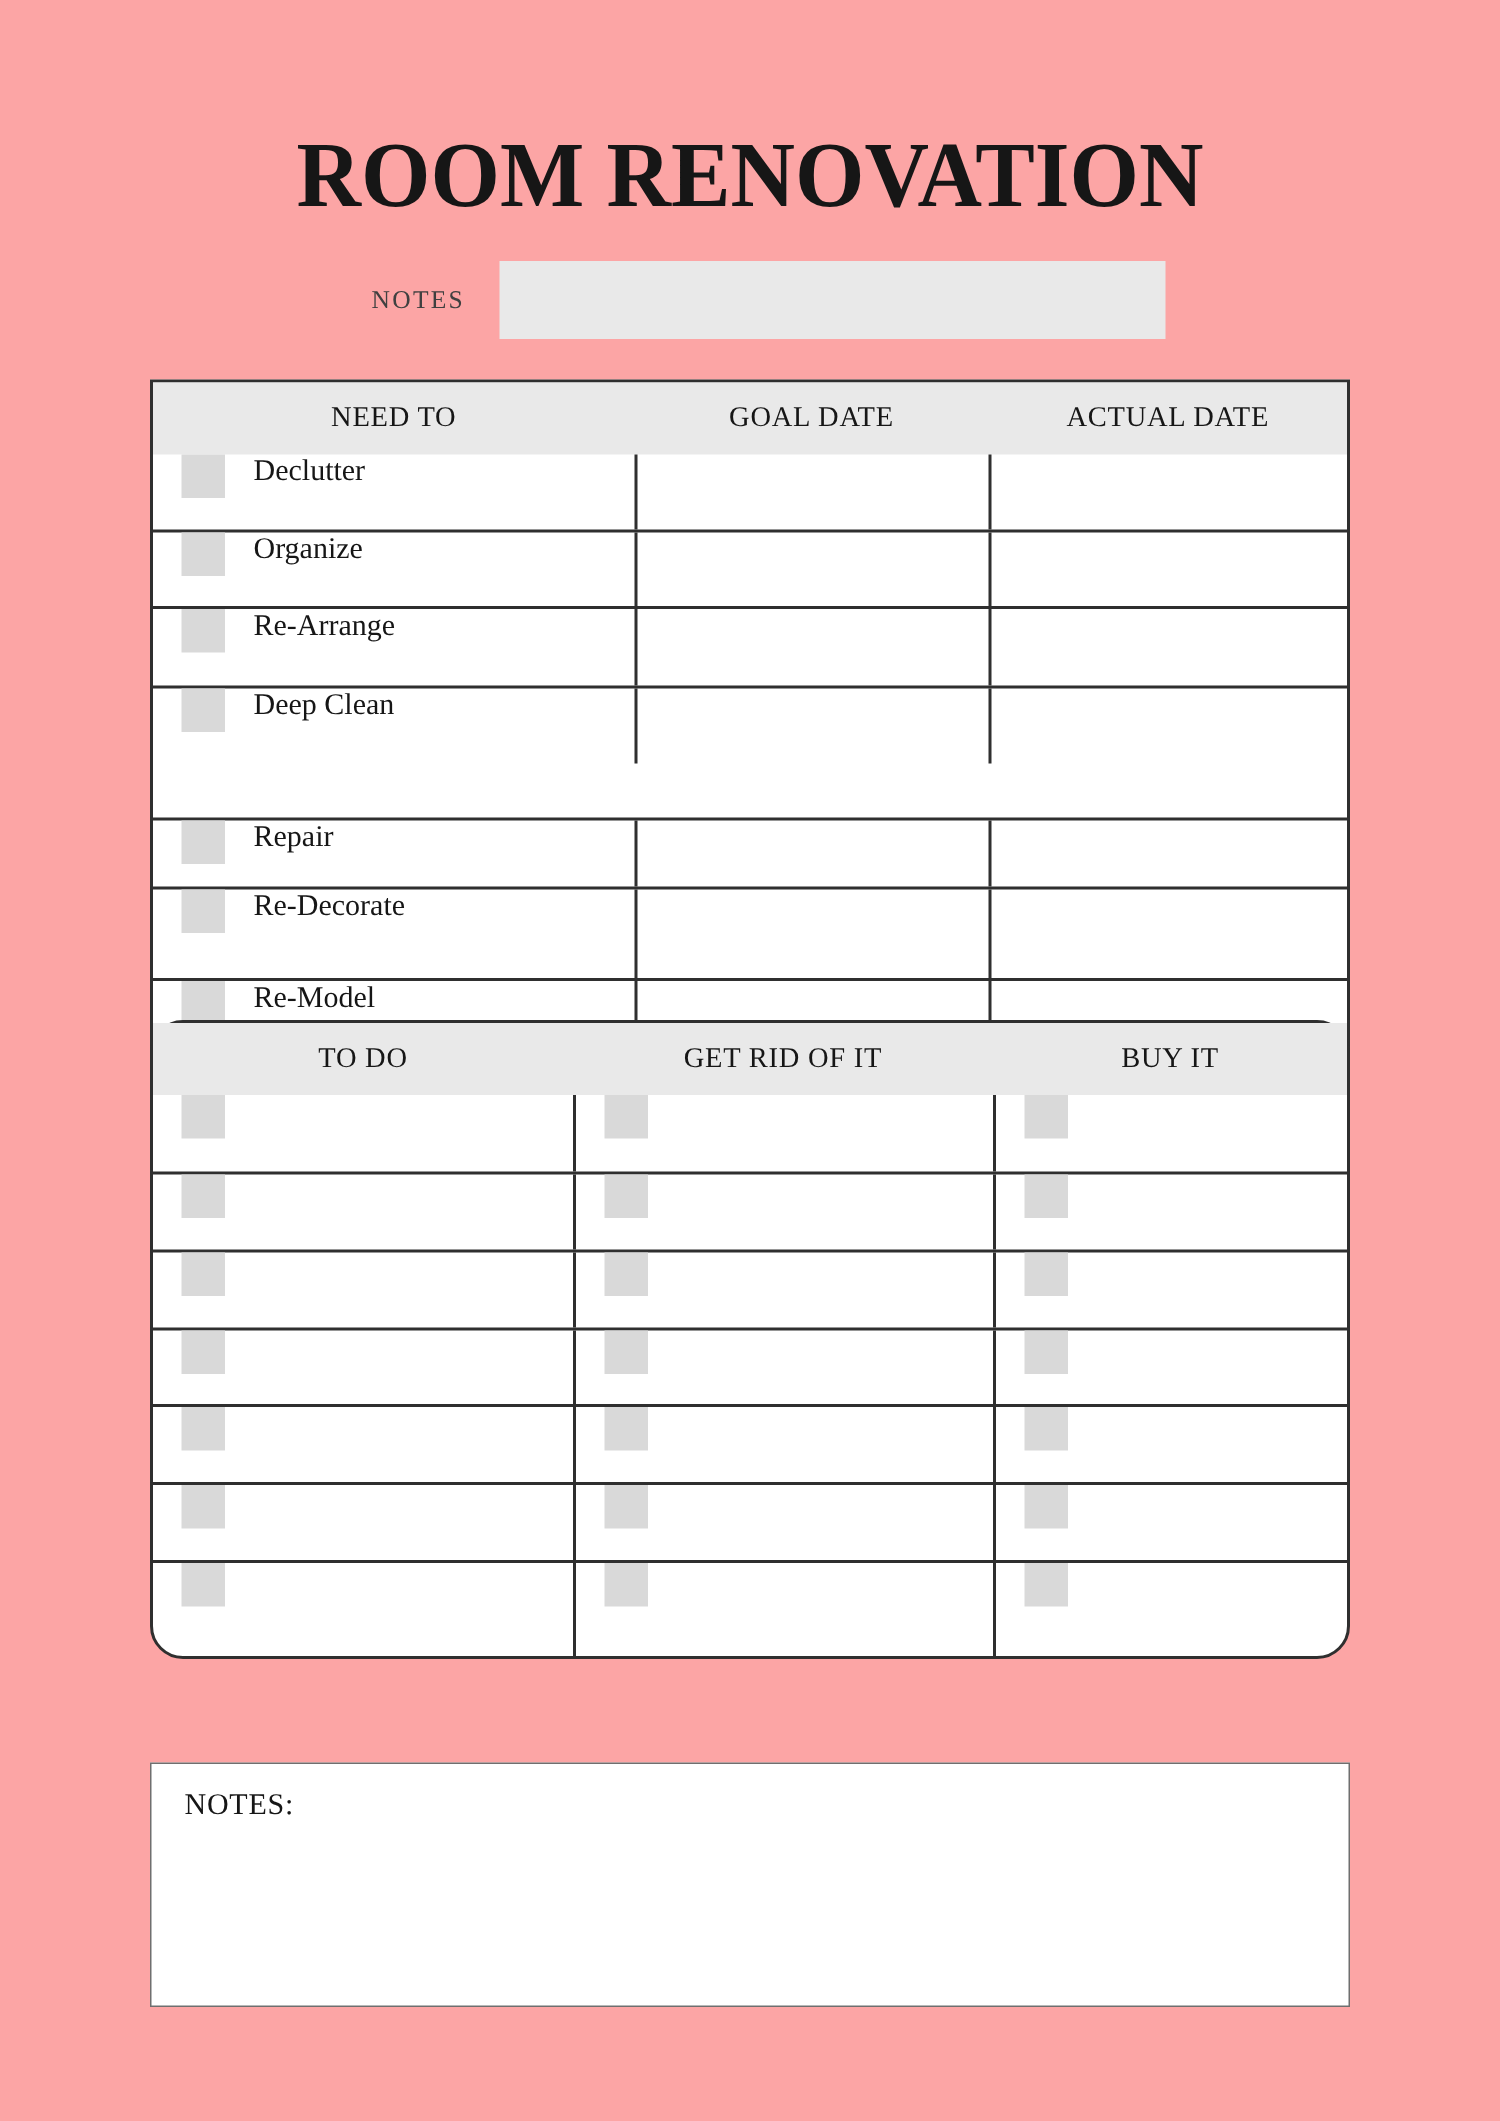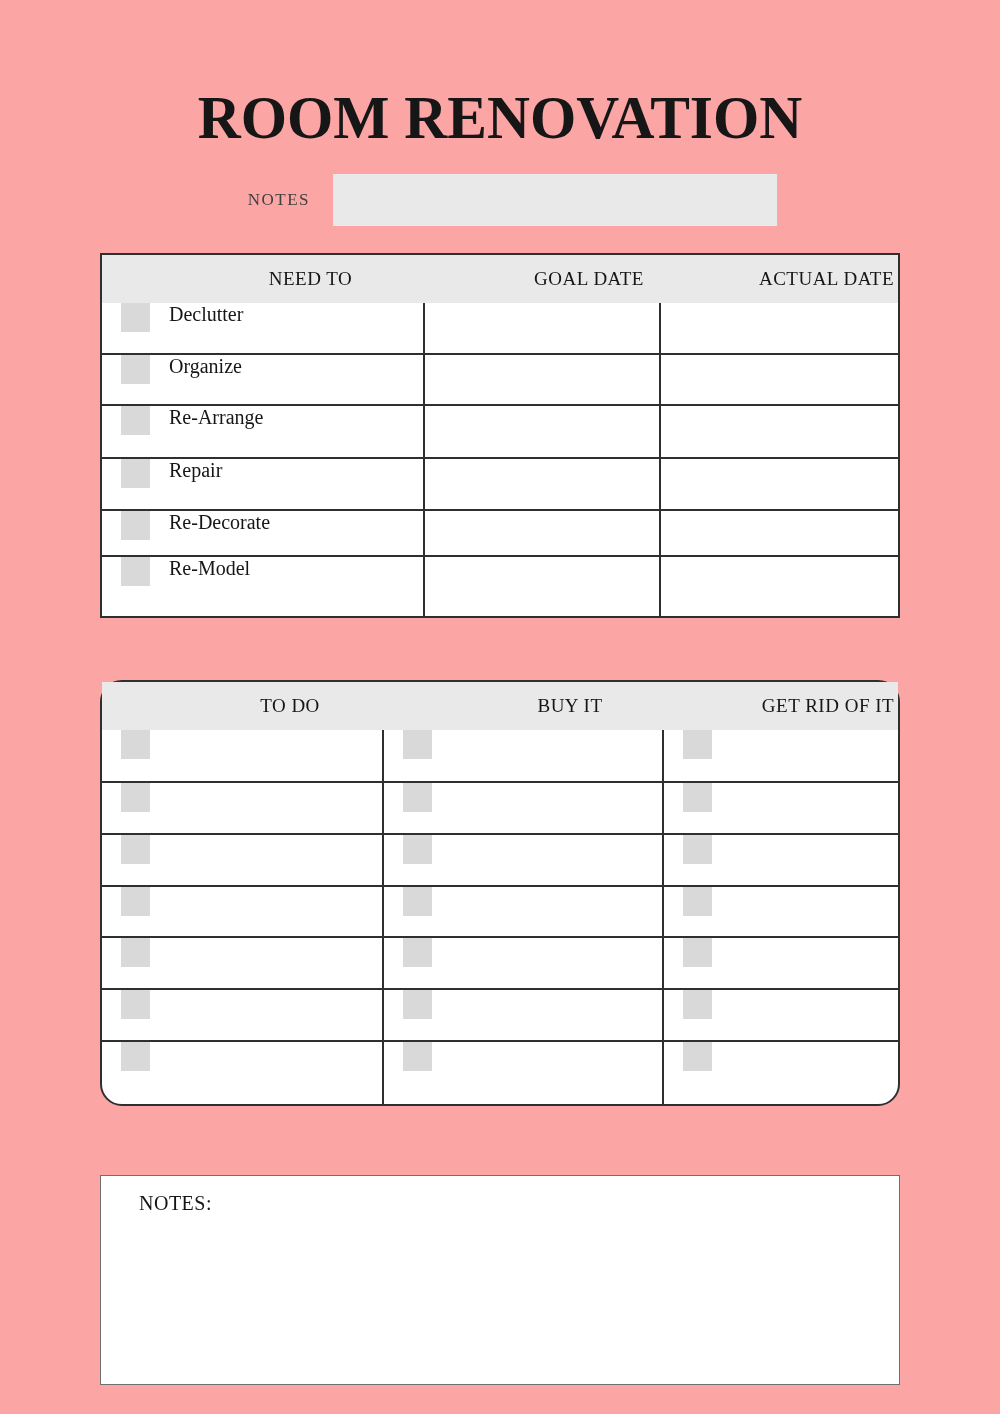--- a/index.html
+++ b/index.html
@@ -34,21 +34,21 @@
   }
   .room-input{
     position:absolute;left:233px;top:0;width:444px;height:52px;
     background:var(--input-bg);
   }
 
   
   .table{position:absolute;left:100px;width:800px;border:2px solid var(--border-dark);background:#fff;}
   .table.need-to{top:253px;}
   .table.sort{top:680px;border-radius:22px;}
-  .thead{display:grid;height:48px;background:var(--header-bg);padding-left:48px;}
+  .thead{display:grid;height:48px;background:var(--header-bg);}
   .need-to .thead{grid-template-columns:321px 236px 239px;}
   .sort .thead{grid-template-columns:280px 280px 236px;}
   .th{
     display:flex;align-items:center;justify-content:center;
     font-size:19px;letter-spacing:0.5px;color:var(--ink);
   }
   .tr{display:grid;}
   .need-to .tr{grid-template-columns:321px 236px 239px;}
   .sort .tr{grid-template-columns:280px 280px 236px;}
   .tr + .tr{border-top:2px solid var(--border-dark);}
@@ -58,35 +58,35 @@
     width:29px;height:29px;flex:0 0 29px;margin-left:19px;
     background:var(--checkbox-fill);
   }
   .task-label{margin-left:19px;font-size:20px;color:var(--ink);}
 
   
   .need-to .tr:nth-child(1){height:50px;}
   .need-to .tr:nth-child(2){height:51px;}
   .need-to .tr:nth-child(3){height:53px;}
   .need-to .tr:nth-child(4){height:52px;}
-  .need-to .tr:nth-child(5){height:46px;}
+  .need-to .tr:nth-child(5){height:46px;margin-top:36px;}
   .need-to .tr:nth-child(6){height:61px;}
   .need-to .tr:nth-child(7){height:65px;}
   .sort .tr:nth-child(1){height:51px;}
   .sort .tr:nth-child(2){height:52px;}
   .sort .tr:nth-child(3){height:52px;}
   .sort .tr:nth-child(4){height:51px;}
   .sort .tr:nth-child(5){height:52px;}
   .sort .tr:nth-child(6){height:52px;}
   .sort .tr:nth-child(7){height:64px;}
 
   
   .notes{
-    position:absolute;left:100px;top:1175px;width:800px;height:210px;
-    border:1.5px solid var(--notes-border);background:#fff;padding-left:16px;
+    position:absolute;left:100px;top:1175px;width:800px;height:163px;
+    border:1.5px solid var(--notes-border);background:#fff;
   }
   .notes-label{
     display:inline-block;margin:16px 0 0 22px;
     font-size:20px;letter-spacing:0.5px;color:var(--ink);
   }
 </style>
 </head>
 <body>
 
 <div class="page">
@@ -125,20 +125,28 @@
           <div class="td">
             <span class="checkbox"></span>
             <span class="task-label">Re-Arrange</span>
           </div>
           <div class="td divided"></div>
           <div class="td divided"></div>
         </div>
         <div class="tr">
           <div class="td">
             <span class="checkbox"></span>
+            <span class="task-label">Deep Clean</span>
+          </div>
+          <div class="td divided"></div>
+          <div class="td divided"></div>
+        </div>
+        <div class="tr">
+          <div class="td">
+            <span class="checkbox"></span>
             <span class="task-label">Repair</span>
           </div>
           <div class="td divided"></div>
           <div class="td divided"></div>
         </div>
         <div class="tr">
           <div class="td">
             <span class="checkbox"></span>
             <span class="task-label">Re-Decorate</span>
           </div>
@@ -152,22 +160,22 @@
           </div>
           <div class="td divided"></div>
           <div class="td divided"></div>
         </div>
       </div>
   </section>
 
   <section class="table sort">
     <div class="thead">
       <div class="th">TO DO</div>
+      <div class="th">GET RID OF IT</div>
       <div class="th">BUY IT</div>
-      <div class="th">GET RID OF IT</div>
     </div>
     <div class="tbody" id="sort-body">
         <div class="tr">
           <div class="td">
             <span class="checkbox"></span>
           </div>
           <div class="td divided">
             <span class="checkbox"></span>
           </div>
           <div class="td divided">

